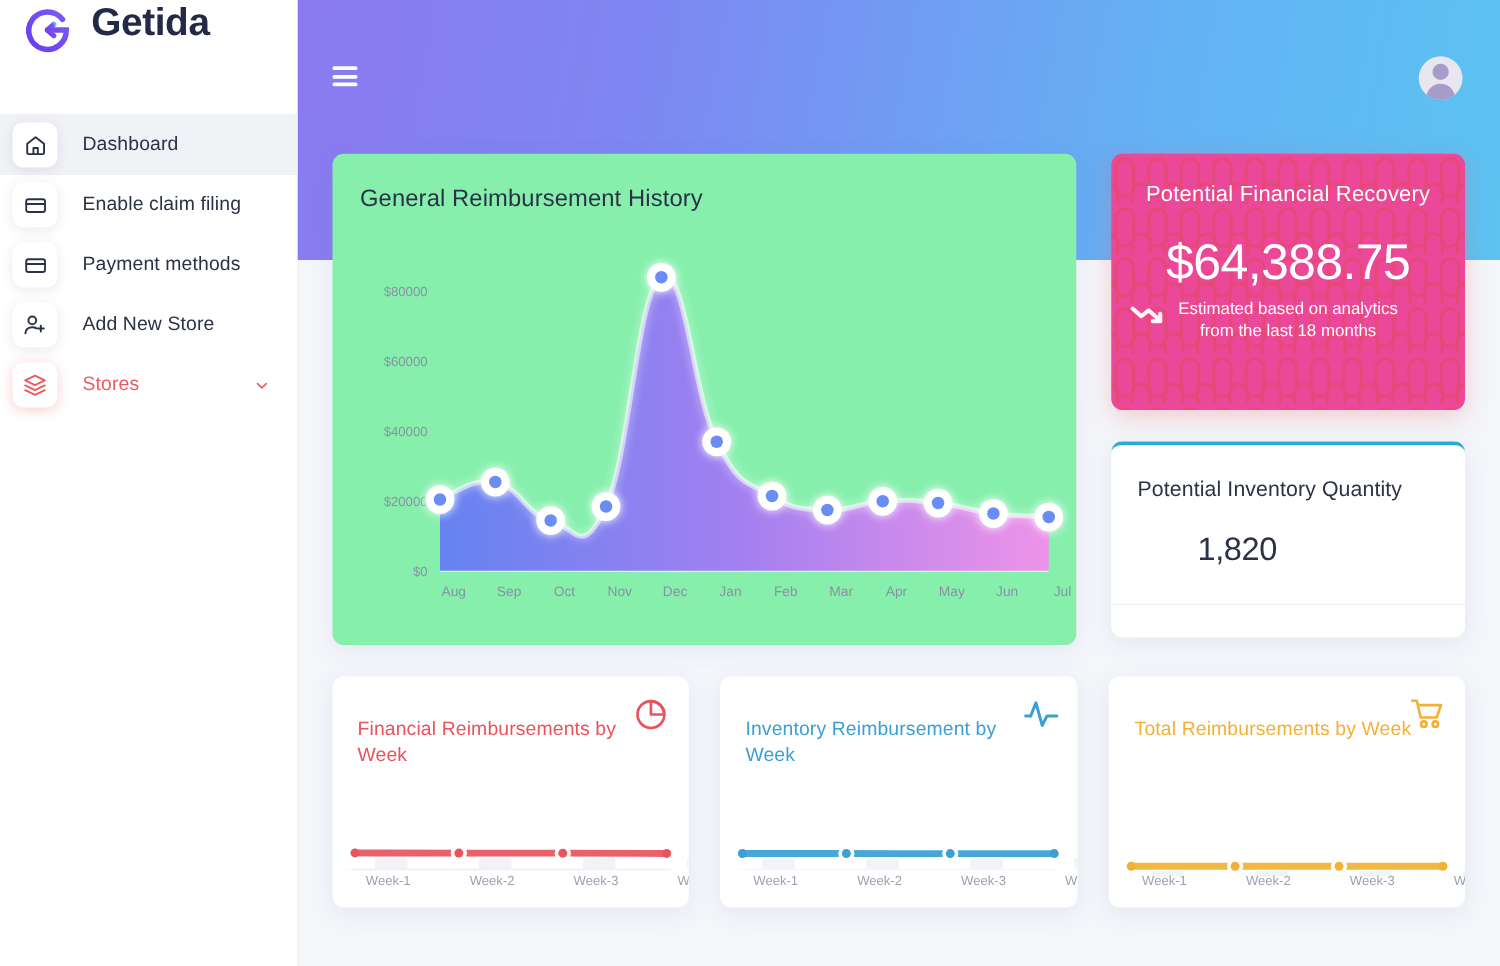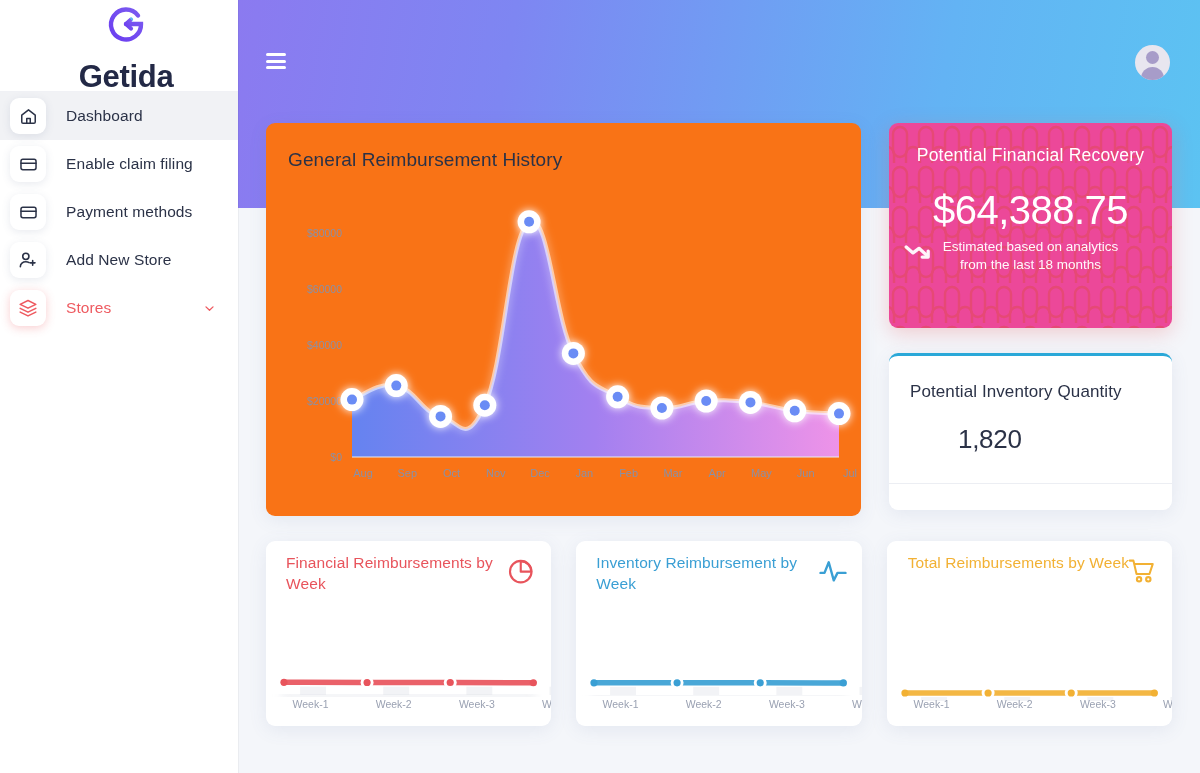--- a/index.html
+++ b/index.html
@@ -13,23 +13,22 @@
   }
   .app { position:relative; width:1200px; height:773px; display:flex; }
 
   
   .sidebar {
     width:238px; height:773px; background:#ffffff; flex:0 0 238px;
     position:relative; z-index:5;
     box-shadow:1px 0 0 rgba(0,0,0,.04);
   }
   .logo-row {
-    height:92px; display:flex; align-items:center; gap:11px; padding-left:14px;
+    height:92px; display:flex; gap:11px; padding-left:14px;
     border-bottom:1px solid #f0f1f5;
-    flex-direction:column;
   }
   .logo-mark { width:48px; height:48px; flex:0 0 48px; position:relative; }
   .logo-text { font-size:31px; font-weight:600; letter-spacing:-.3px; color:#232946; }
 
   .nav { padding-top:0; }
   .nav-item {
     height:48px; display:flex; align-items:center; gap:20px; padding-left:10px;
     position:relative; cursor:pointer;
   }
   .nav-item.active { background:#f1f2f5; }
@@ -59,21 +58,21 @@
     background:#e8e6ef; position:relative; overflow:hidden; cursor:pointer;
   }
   .avatar .head { position:absolute; width:13px; height:13px; border-radius:50%;
     background:#a79cc9; left:11px; top:6px; }
   .avatar .body { position:absolute; width:23px; height:16px; border-radius:12px 12px 0 0;
     background:#a79cc9; left:6px; top:22px; }
 
   .content { position:relative; z-index:2; padding:0 28px; }
   .grid-top { display:flex; gap:28px; padding-top:123px; align-items:flex-start; }
 
-  .card { background:#f97316; border-radius:9px; box-shadow:0 4px 18px rgba(90,105,160,.10); }
+  .card { background:#86efac; border-radius:9px; box-shadow:0 4px 18px rgba(90,105,160,.10); }
 
   
   .chart-card { flex:0 0 595px; height:393px; padding:26px 22px 0 22px; position:relative; }
   .chart-title { font-size:19px; font-weight:500; color:#2b3247; letter-spacing:.1px; }
   .chart-wrap { position:absolute; left:0; right:0; top:60px; height:330px; }
   .chart-wrap svg { display:block; }
   .ylab { font-size:10.5px; fill:#8a91a6; font-family:"Liberation Sans",sans-serif; }
   .xlab { font-size:11px; fill:#8a91a6; font-family:"Liberation Sans",sans-serif;
           text-anchor:middle; }
 
@@ -96,21 +95,21 @@
     box-shadow:0 4px 18px rgba(90,105,160,.10); border-top:3px solid #2aa8d8;
     position:relative; }
   .inv-title { font-size:17px; font-weight:500; color:#2b3247; padding:26px 0 0 21px; letter-spacing:.1px; }
   .inv-value { font-size:26px; font-weight:400; color:#2b3247; padding:22px 0 0 21px; letter-spacing:-.3px;margin-left:48px; }
   .inv-foot { position:absolute; left:0; right:0; bottom:0; height:27px; border-top:1px solid #eceef3; }
 
   
   .grid-bottom { display:flex; gap:25px; margin-top:25px; }
   .mini { flex:1 1 0; height:185px; position:relative; overflow:hidden;
     background:#fff; border-radius:9px; box-shadow:0 4px 18px rgba(90,105,160,.10); }
-  .mini-title { position:absolute; left:20px; top:12px; width:calc(100% - 62px);
+  .mini-title { position:absolute; left:20px; top:33px; width:calc(100% - 62px);
     font-size:15.5px; font-weight:400; line-height:1.35; letter-spacing:.1px; }
   .mini-ico { position:absolute; right:14px; top:15px; width:30px; height:30px; }
   .mini-svg { position:absolute; inset:0; width:100%; height:100%; }
   .wlab { font-size:10.5px; fill:#9aa1b2; text-anchor:middle;
     font-family:"Liberation Sans",sans-serif; }
   .c-red { color:#e8545c; } .c-blue { color:#3a9fd4; } .c-yellow { color:#f2b134;text-align:center; }
 </style>
 </head>
 <body>
 

